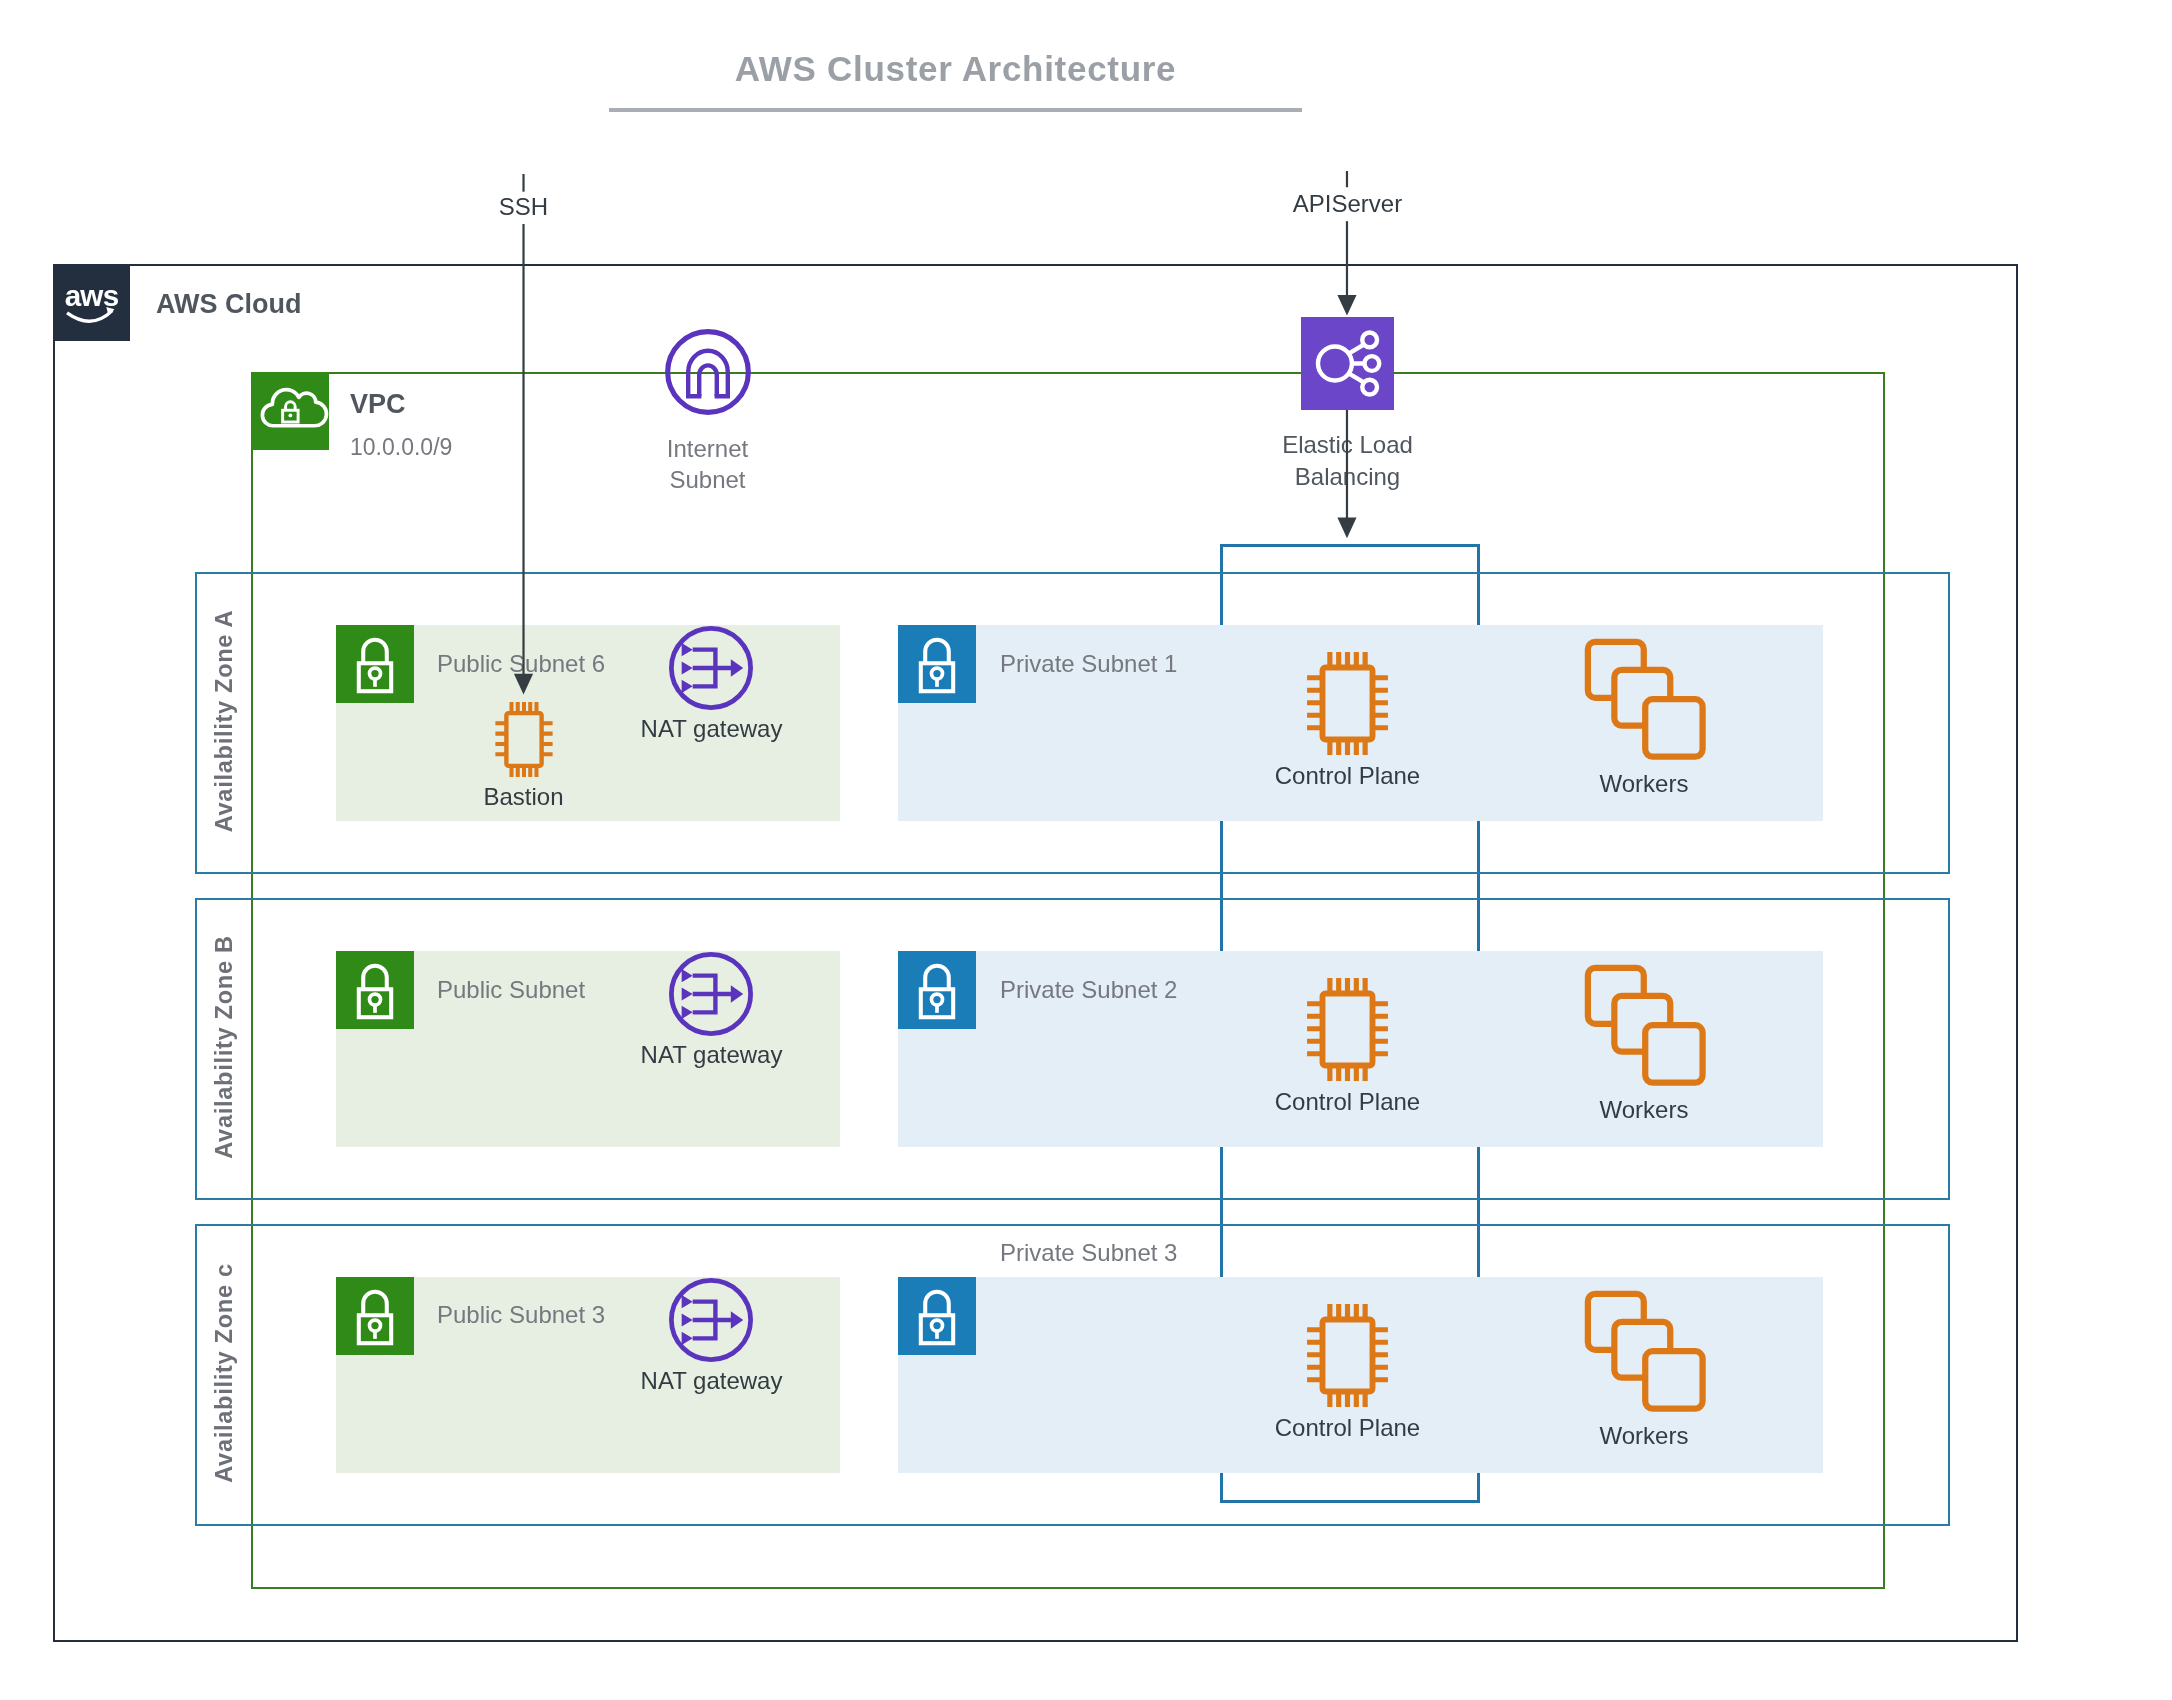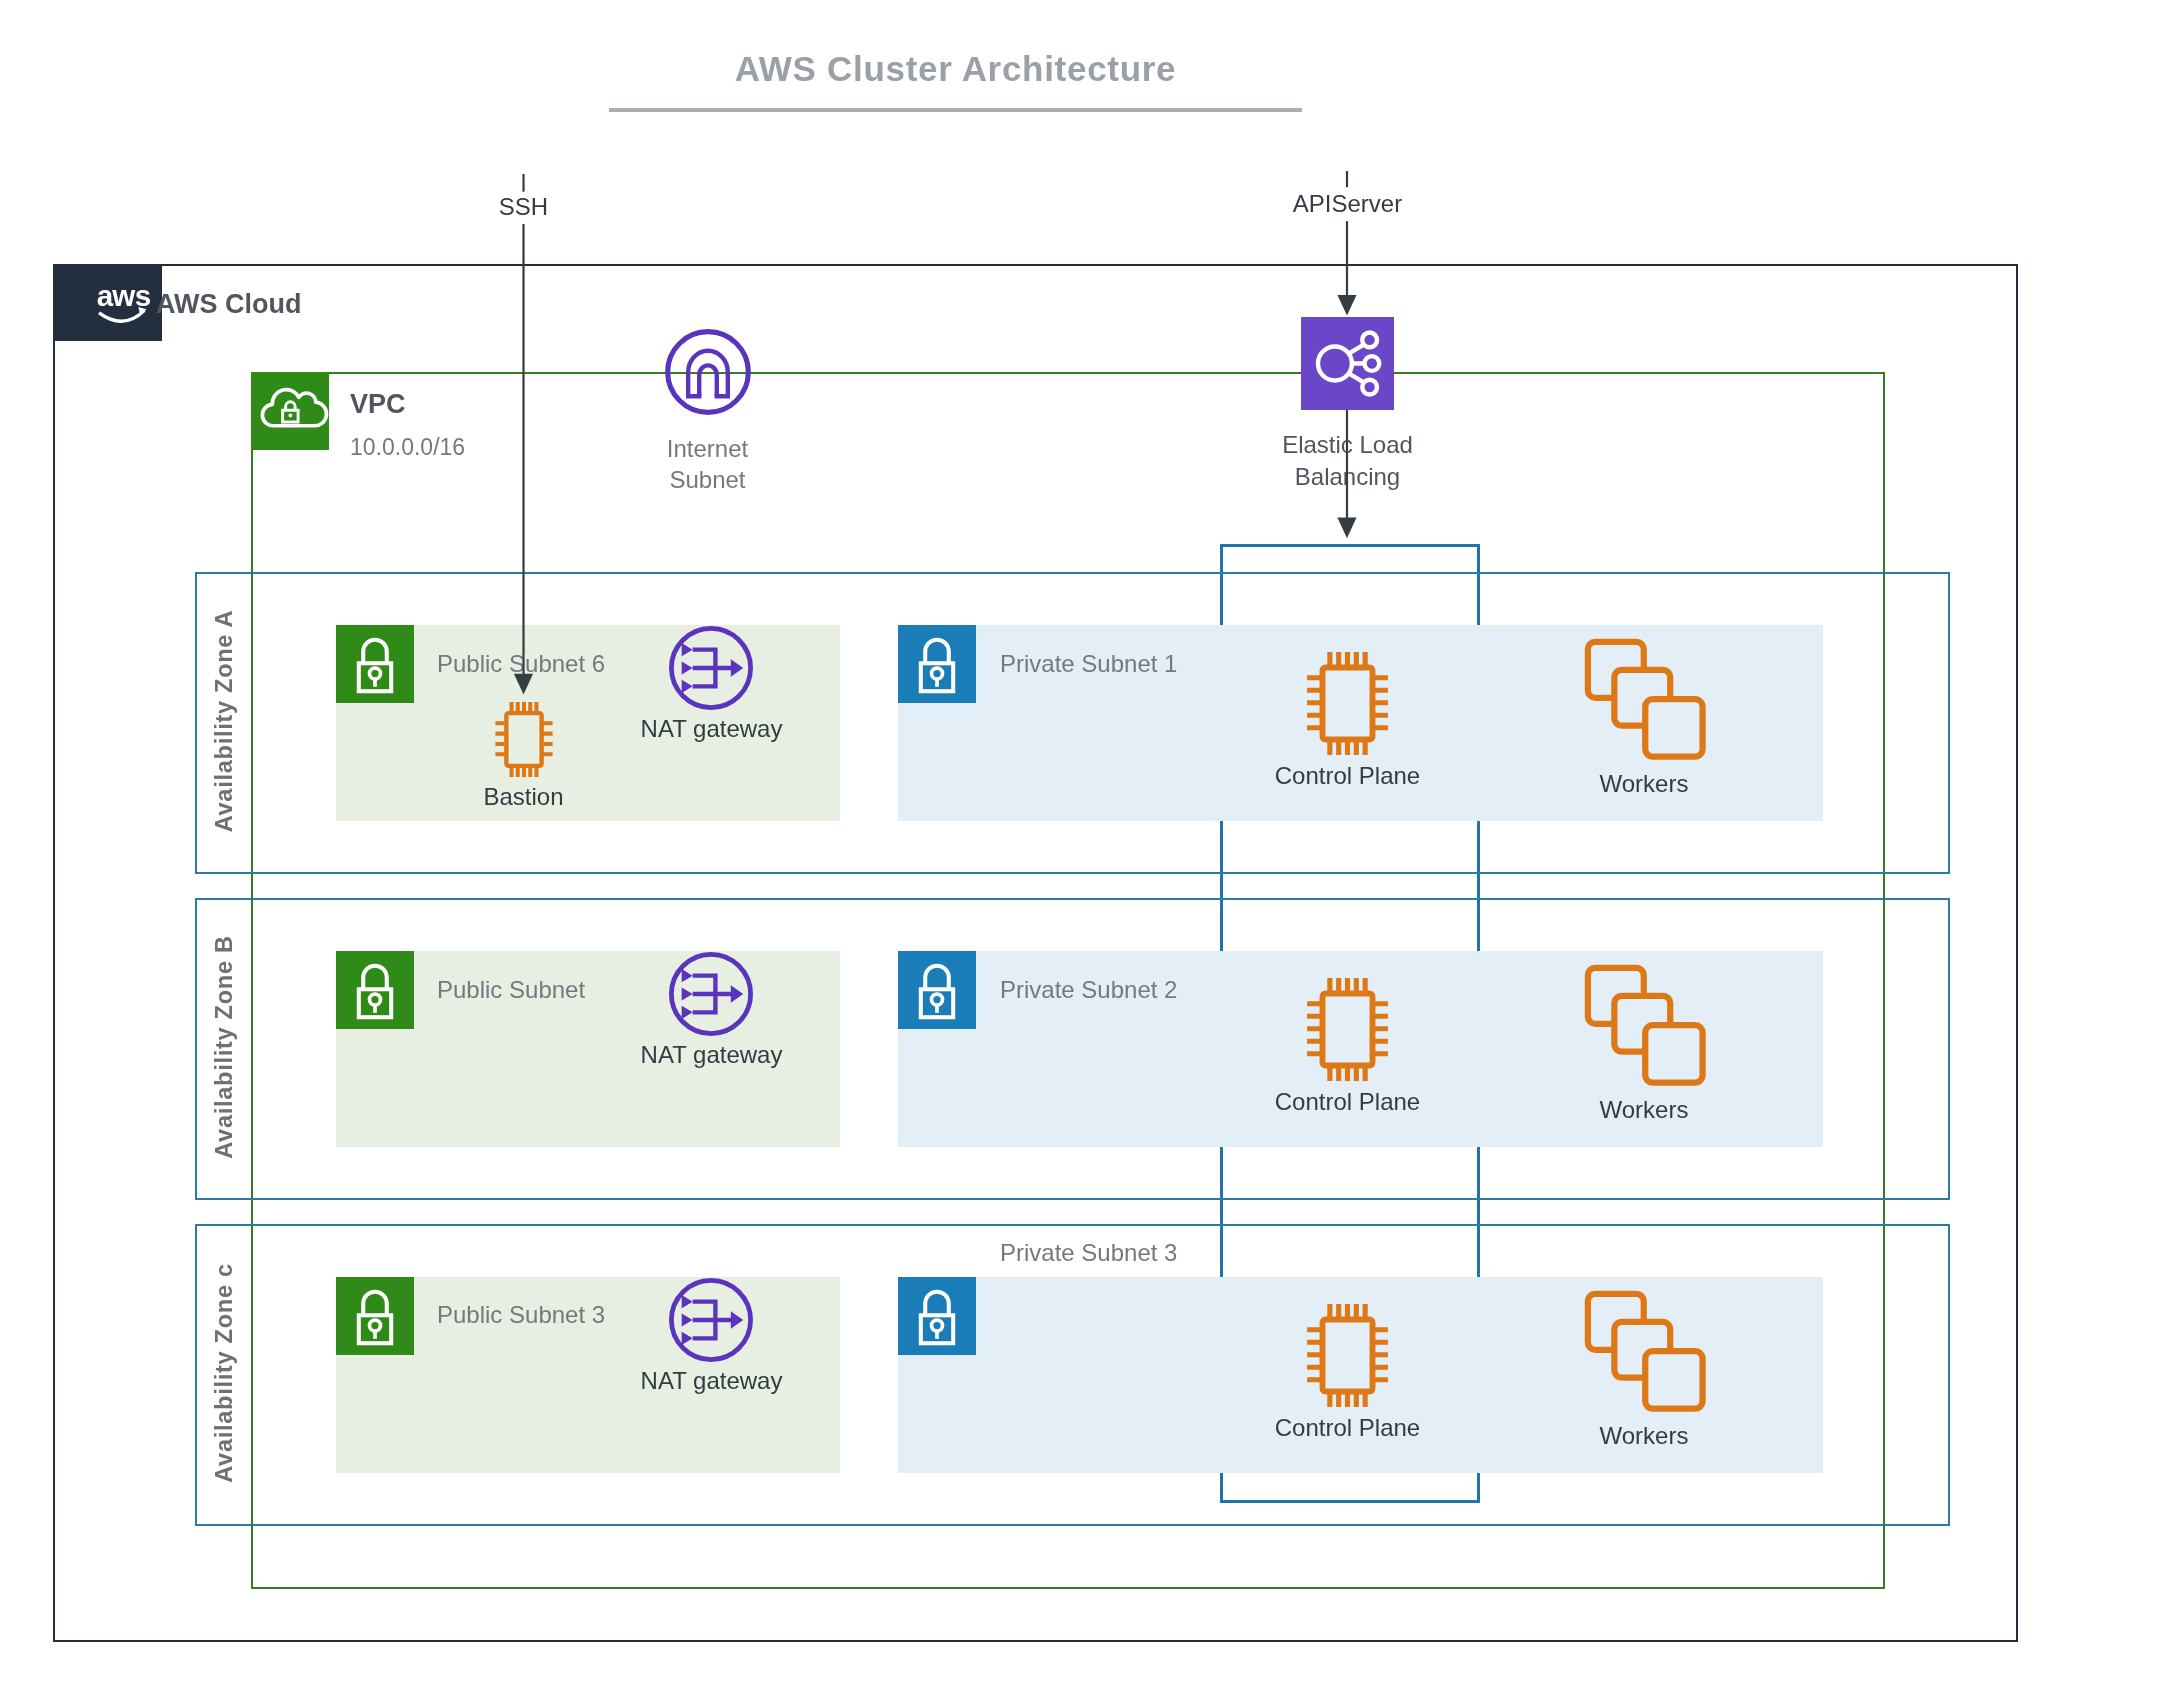--- a/index.html
+++ b/index.html
@@ -21,21 +21,21 @@
   .t-bold-dark{font-size:27px;font-weight:bold;color:var(--label-mid);}
   .t-cidr{font-size:23px;color:var(--label-gray);}
   .outer-box{border:2.9px solid var(--aws-navy);}
   .vpc-box{border:2.2px solid var(--vpc-green);}
   .az-box{border:2.2px solid var(--az-blue);}
   .cp-box{border:3.7px solid #2273a8;}
   .subnet-green{background:var(--subnet-green-fill);}
   .subnet-blue{background:var(--subnet-blue-fill);}
   .icon-sq-green{background:var(--subnet-green-icon);}
   .icon-sq-blue{background:var(--subnet-blue-icon);}
-  .icon-sq-navy{background:var(--aws-navy);padding-left:32px;}
+  .icon-sq-navy{background:var(--aws-navy);}
   .elb-sq{background:var(--elb-purple);}
   .zone-label{width:298px;height:47px;line-height:47px;text-align:center;
     font-size:23.6px;font-weight:bold;color:#6d7177;letter-spacing:0.7px;
     transform-origin:top left;transform:rotate(-90deg) translate(-298px,0);}
   .title-underline{height:3.7px;background:#aaaeb4;}
   svg{display:block;}
   .stroke-w{stroke:#fff;fill:none;}
   .stroke-purple{stroke:var(--purple);fill:none;}
   .fill-purple{fill:var(--purple);stroke:none;}
   .stroke-orange{stroke:var(--orange);fill:none;}
@@ -117,21 +117,21 @@
   </div>
   <div class="abs t-bold-dark" style="left:156px;top:289px;">AWS Cloud</div>
 
   <div class="abs vpc-box" style="left:251px;top:372px;width:1630px;height:1213px;"></div>
   <div class="abs icon-sq-green" style="left:251px;top:372px;width:78px;height:78px;">
     <svg width="78" height="78" viewBox="0 0 106 106">
         <use href="#sym-cloudlock"></use>
       </svg>
   </div>
   <div class="abs t-bold-dark" style="left:350px;top:389px;">VPC</div>
-  <div class="abs t-cidr" style="left:350px;top:434px;">10.0.0.0/16</div>
+  <div class="abs t-cidr" style="left:350px;top:434px;">10.0.0.0/9</div>
 
   <div class="abs" style="left:664px;top:328px;">
     <svg width="88" height="88" viewBox="0 0 120 120">
         <use href="#sym-igw"></use>
       </svg>
   </div>
   <div class="abs ctr t-gray" style="left:597px;top:435px;width:221px;">Internet</div>
   <div class="abs ctr t-gray" style="left:597px;top:466px;width:221px;">Subnet</div>
 
   <div class="abs elb-sq" style="left:1301px;top:317px;width:93px;height:93px;">

